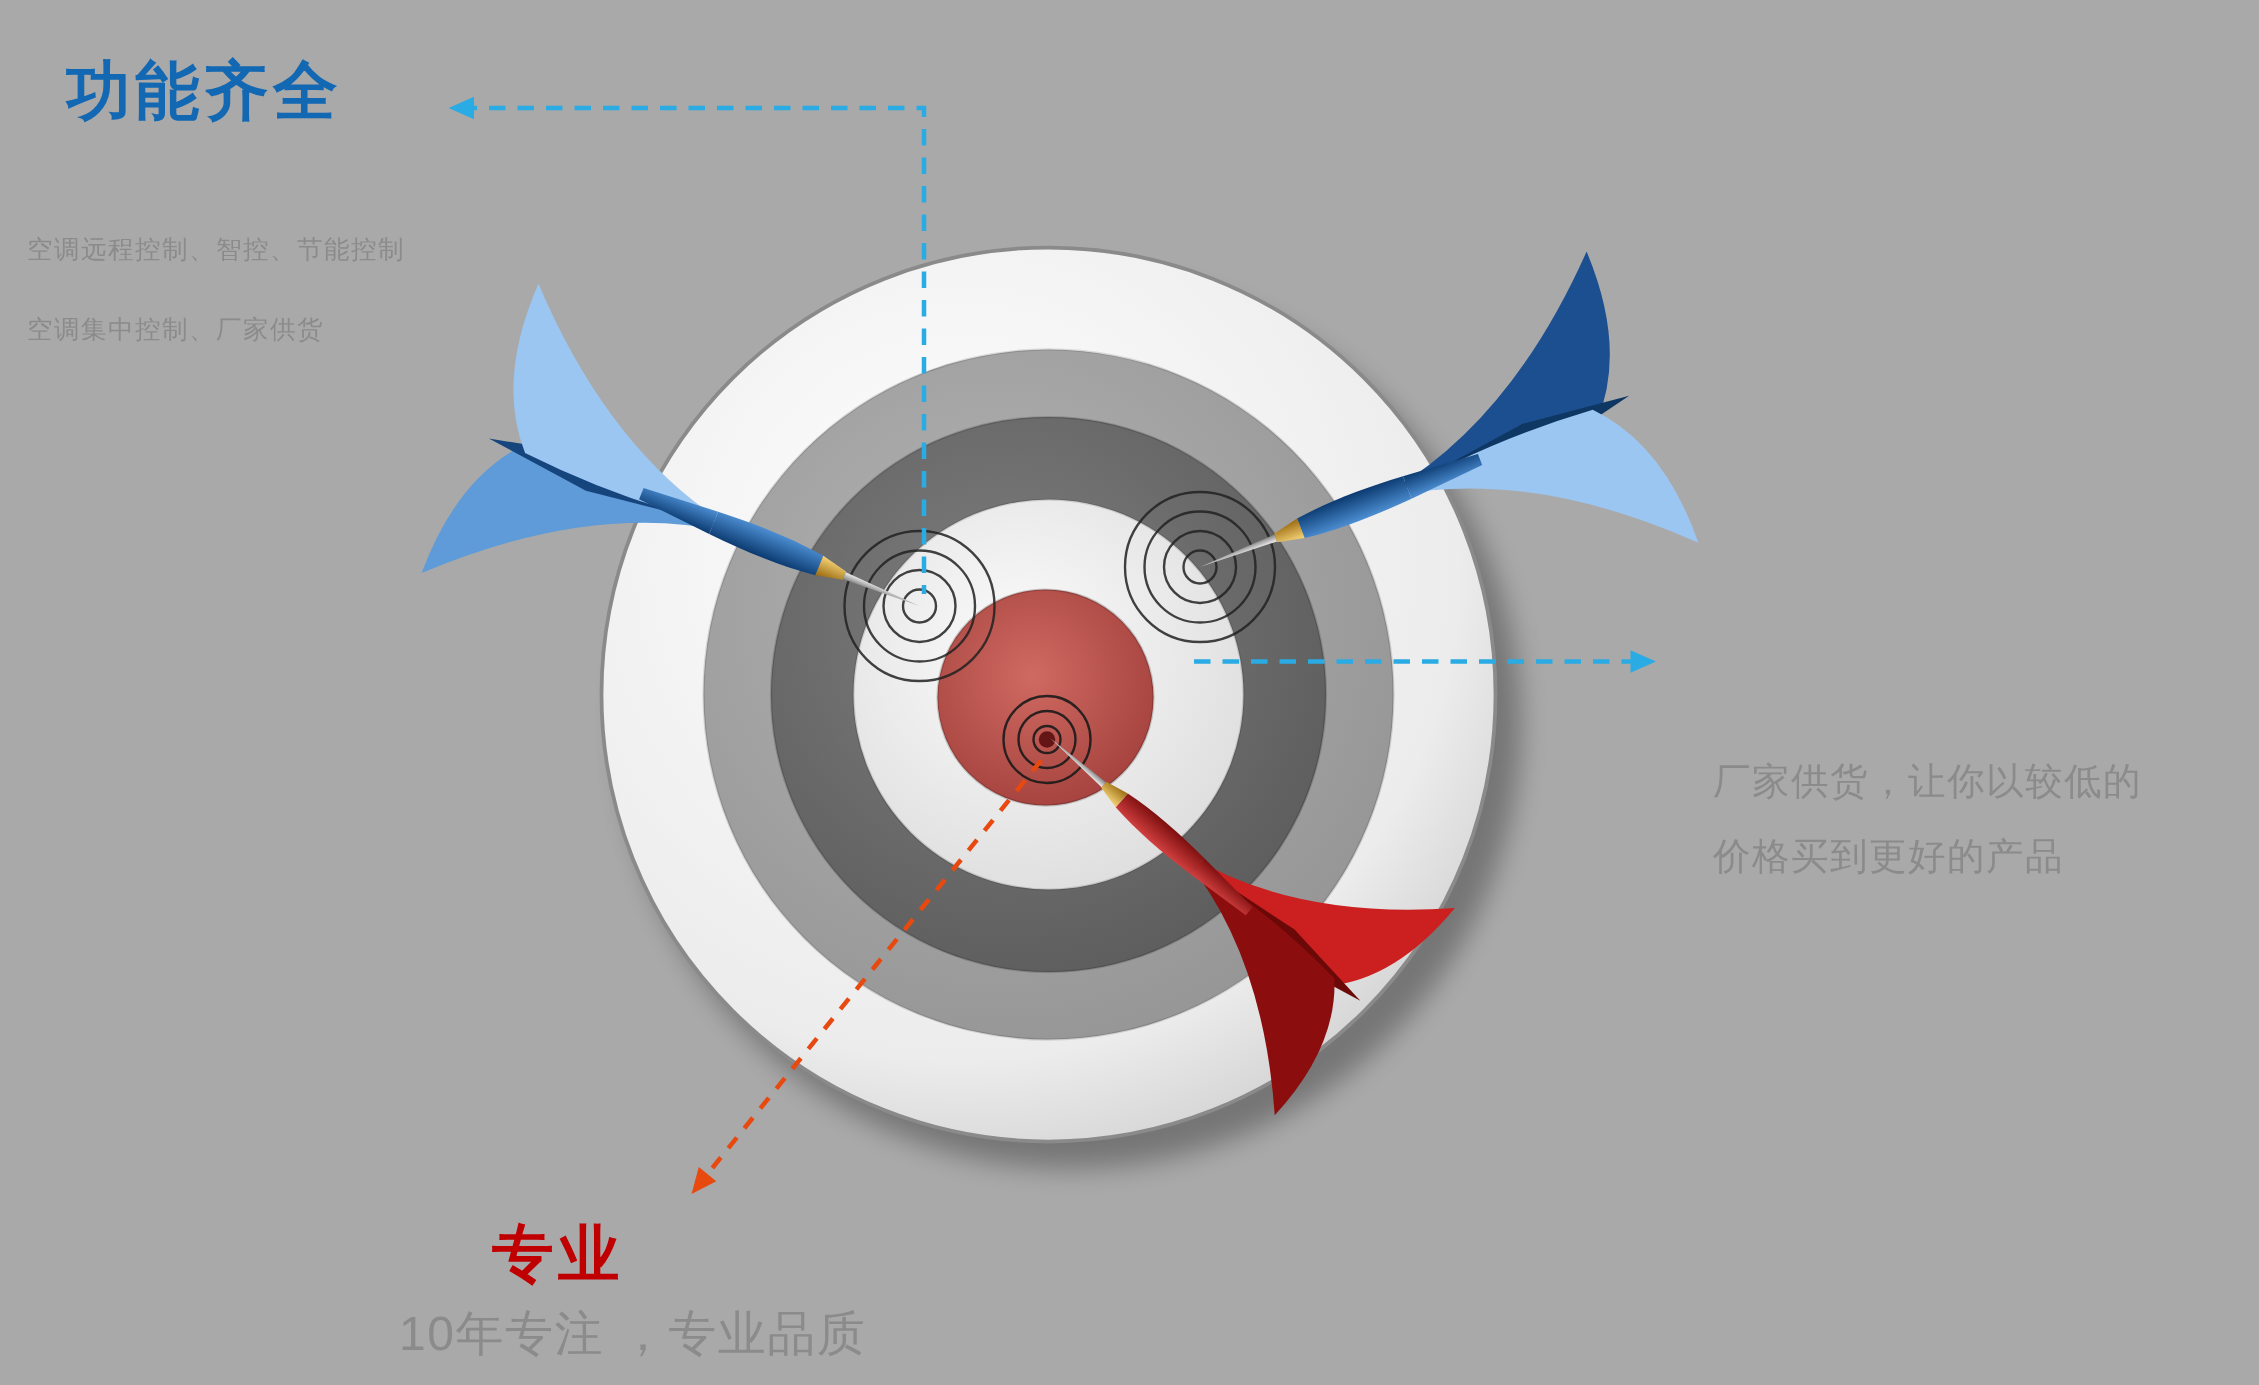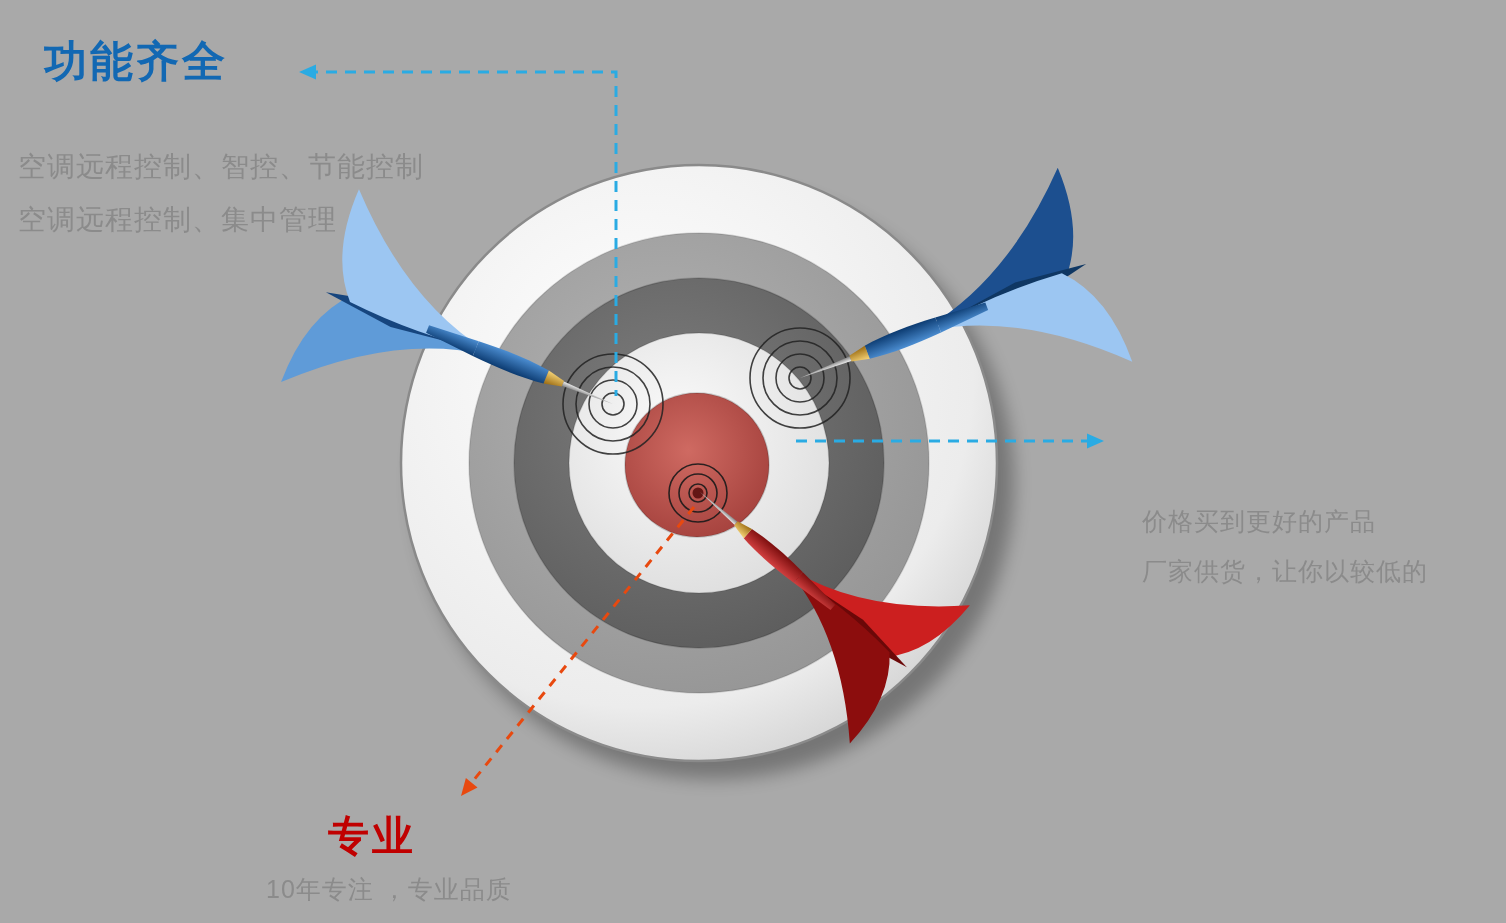--- a/index.html
+++ b/index.html
@@ -30,23 +30,23 @@
   .ft-red{color:var(--title-red);font-size:41px;}
   #title-1{left:44px;top:36px;}
   #title-2{left:1142px;top:388px;}
   #title-3{left:328px;top:772px;margin-top:40px;}
   .feature-desc{
     position:absolute;
     color:var(--text-gray);
     white-space:nowrap;
     letter-spacing:1px;
   }
-  #desc-1{left:18px;top:140px;font-size:28px;line-height:53px;}
+  #desc-1{left:18px;top:140px;font-size:17px;line-height:53px;}
   #desc-2{left:1142px;top:496px;font-size:25px;line-height:50px;}
-  #desc-3{left:266px;top:872px;font-size:25px;line-height:34px;}
+  #desc-3{left:266px;top:872px;font-size:32px;line-height:34px;}
 </style>
 </head>
 <body>
 
 <div class="canvas">
 
   <svg class="scene" width="1506" height="923" viewBox="0 0 1506 923">
     <defs>
       <filter id="f-blur" x="-20%" y="-20%" width="140%" height="140%">
         <feGaussianBlur stdDeviation="9"></feGaussianBlur>
@@ -161,26 +161,26 @@
 
     <g>
       <line x1="694" y1="507" x2="473" y2="781" style="stroke:var(--leader-red,#e8490f)" stroke-width="3" stroke-dasharray="9 8"></line>
       <polygon points="0,0 -17,-7.5 -17,7.5" transform="translate(461,796) rotate(129)" style="fill:var(--leader-red,#e8490f)"></polygon>
     </g>
   </svg>
 
   <div id="title-1" class="feature-title ft-blue">功能齐全</div>
   <div id="desc-1" class="feature-desc">
     <div>空调远程控制、智控、节能控制</div>
-    <div>空调远程控制、集中管理</div>
+    <div>空调集中控制、厂家供货</div>
   </div>
 
   <div id="desc-2" class="feature-desc">
+    <div>厂家供货，让你以较低的</div>
     <div>价格买到更好的产品</div>
-    <div>厂家供货，让你以较低的</div>
   </div>
 
   <div id="title-3" class="feature-title ft-red">专业</div>
   <div id="desc-3" class="feature-desc">
     <div>10年专注 ，专业品质</div>
   </div>
 
 </div>
 
 </body></html>

